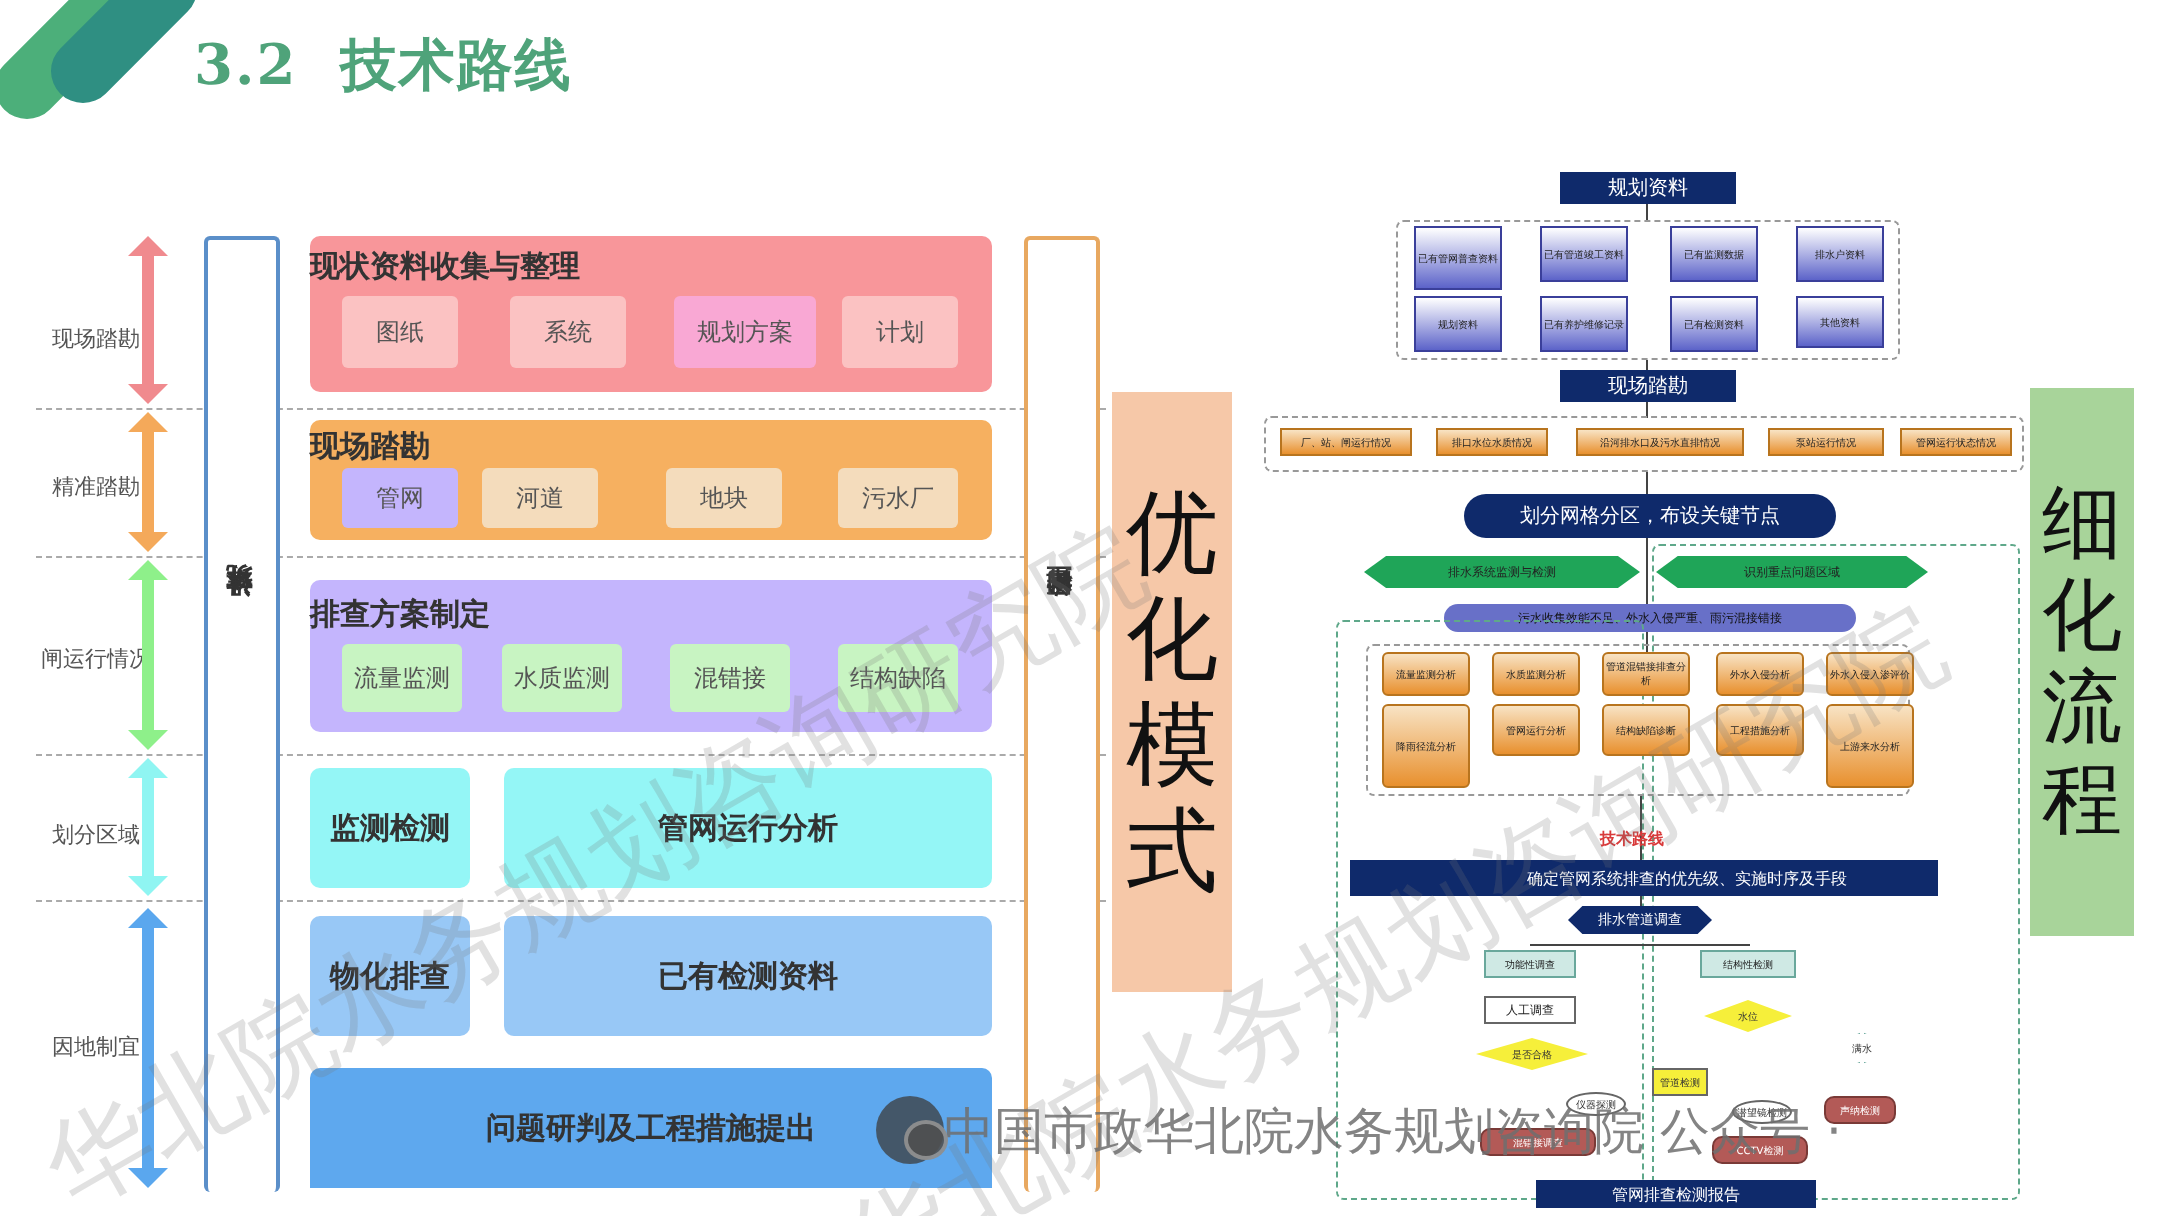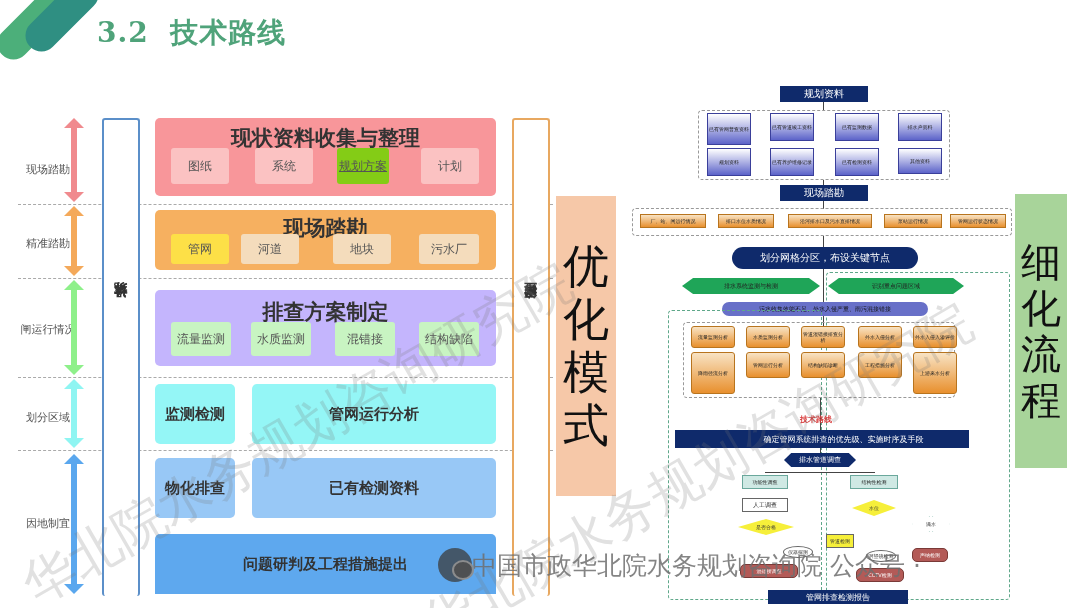--- a/index.html
+++ b/index.html
@@ -9,21 +9,21 @@
   .stage-label { position: absolute; left: 18px; width: 60px; font-size: 11px; color: #555; text-align: center; }
   .dash-line { position: absolute; left: 18px; width: 535px; border-top: 1px dashed #aaa; }
   .arrow { position: absolute; left: 64px; width: 20px; }
   .arrow .shaft { position: absolute; left: 7px; width: 6px; top: 8px; bottom: 8px; }
   .arrow .head-up, .arrow .head-down { position: absolute; left: 0; width: 0; height: 0; border-left: 10px solid transparent; border-right: 10px solid transparent; }
   .arrow .head-up { top: 0; border-bottom: 10px solid; }
   .arrow .head-down { bottom: 0; border-top: 10px solid; }
   .col-frame { position: absolute; top: 118px; height: 478px; border-radius: 3px; }
   .vtext { writing-mode: vertical-rl; font-size: 13px; font-weight: bold; color: #333; position: absolute; left: 50%; transform: translateX(-50%); letter-spacing: 1px; }
   .block { position: absolute; border-radius: 5px; }
-  .block-title { text-align: center; font-weight: bold; font-size: 21px; color: #333; }
+  .block-title { text-align: left; font-weight: bold; font-size: 15px; color: #333; }
   .chip { position: absolute; border-radius: 3px; font-size: 12px; color: #555; display: flex; align-items: center; justify-content: center; }
   .big-label { display: flex; align-items: center; justify-content: center; font-weight: bold; font-size: 15px; color: #333; position: absolute; border-radius: 5px; }
   .side-pillar { position: absolute; display: flex; flex-direction: column; align-items: center; justify-content: center; color: #111; font-size: 46px; line-height: 1.15; }
   .fc-dark { position: absolute; background: #0f2a6b; color: #fff; font-size: 10px; display: flex; align-items: center; justify-content: center; }
   .fc-blue { position: absolute; background: linear-gradient(#fff, #5c63c9); border: 1px solid #3a3f9a; font-size: 5px; color: #222; display: flex; align-items: center; justify-content: center; text-align: center; padding: 1px; }
   .fc-orange { position: absolute; background: linear-gradient(#f8e3c4, #e8902e); border: 1px solid #b8741e; font-size: 5px; color: #222; display: flex; align-items: center; justify-content: center; text-align: center; padding: 1px; border-radius: 3px; }
   .fc-diamond { position: absolute; background: #1fa558; clip-path: polygon(0 50%, 8% 0, 92% 0, 100% 50%, 92% 100%, 8% 100%); font-size: 6px; color: #222; display: flex; align-items: center; justify-content: center; }
   .fc-dash { position: absolute; border: 1px dashed #999; border-radius: 4px; }
   .fc-line { position: absolute; background: #444; }
   .fc-teal { position: absolute; background: #cfe9e4; border: 1px solid #6aa89c; font-size: 5px; color: #222; display: flex; align-items: center; justify-content: center; }
@@ -90,27 +90,27 @@
 </div>
 
 <div class="col-frame" style="left:512px; width:38px; border:2px solid #e8a860; border-bottom:none; background:#fff;">
   <div class="vtext" style="top:185px; transform:translateX(-50%) rotate(180deg);">管网排查</div>
 </div>
 
 <div class="block" style="left:155px; top:118px; width:341px; height:78px; background:#f8969a;">
   <div class="block-title" style="margin-top:6px;">现状资料收集与整理</div>
   <div class="chip" style="left:16px; top:30px; width:58px; height:36px; background:#fbc2c2;">图纸</div>
   <div class="chip" style="left:100px; top:30px; width:58px; height:36px; background:#fbc2c2;">系统</div>
-  <div class="chip" style="left:182px; top:30px; width:52px; height:36px; background:#84cc16;text-decoration:underline;">规划方案</div>
+  <div class="chip" style="left:182px; top:30px; width:71px; height:36px; background:#f9a8d4;">规划方案</div>
   <div class="chip" style="left:266px; top:30px; width:58px; height:36px; background:#fbc2c2;">计划</div>
 </div>
 
 <div class="block" style="left:155px; top:210px; width:341px; height:60px; background:#f6b060;">
   <div class="block-title" style="margin-top:4px;">现场踏勘</div>
-  <div class="chip" style="left:16px; top:24px; width:58px; height:30px; background:#fde047;">管网</div>
+  <div class="chip" style="left:16px; top:24px; width:58px; height:30px; background:#c4b5fd;">管网</div>
   <div class="chip" style="left:86px; top:24px; width:58px; height:30px; background:#f4dcbc;">河道</div>
   <div class="chip" style="left:178px; top:24px; width:58px; height:30px; background:#f4dcbc;">地块</div>
   <div class="chip" style="left:264px; top:24px; width:60px; height:30px; background:#f4dcbc;">污水厂</div>
 </div>
 
 <div class="block" style="left:155px; top:290px; width:341px; height:76px; background:#c4b5fd;">
   <div class="block-title" style="margin-top:8px;">排查方案制定</div>
   <div class="chip" style="left:16px; top:32px; width:60px; height:34px; background:#c8f4c2;">流量监测</div>
   <div class="chip" style="left:96px; top:32px; width:60px; height:34px; background:#c8f4c2;">水质监测</div>
   <div class="chip" style="left:180px; top:32px; width:60px; height:34px; background:#c8f4c2;">混错接</div>

